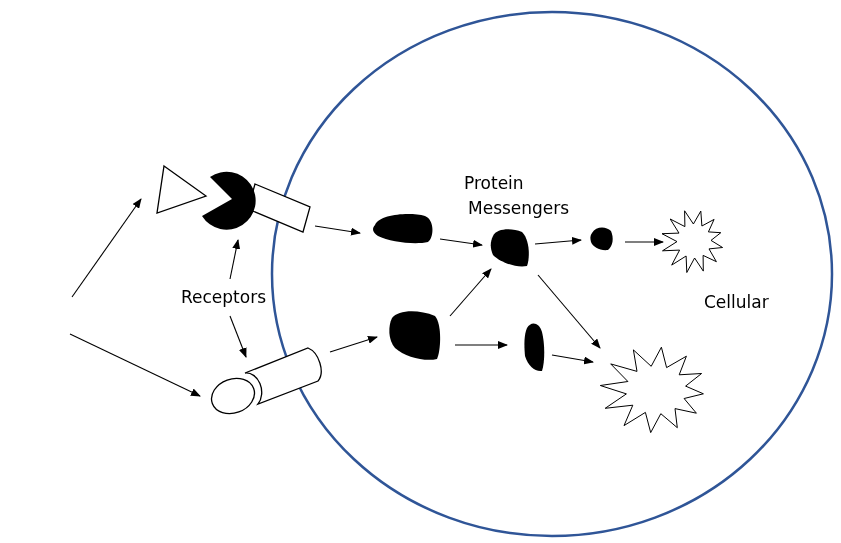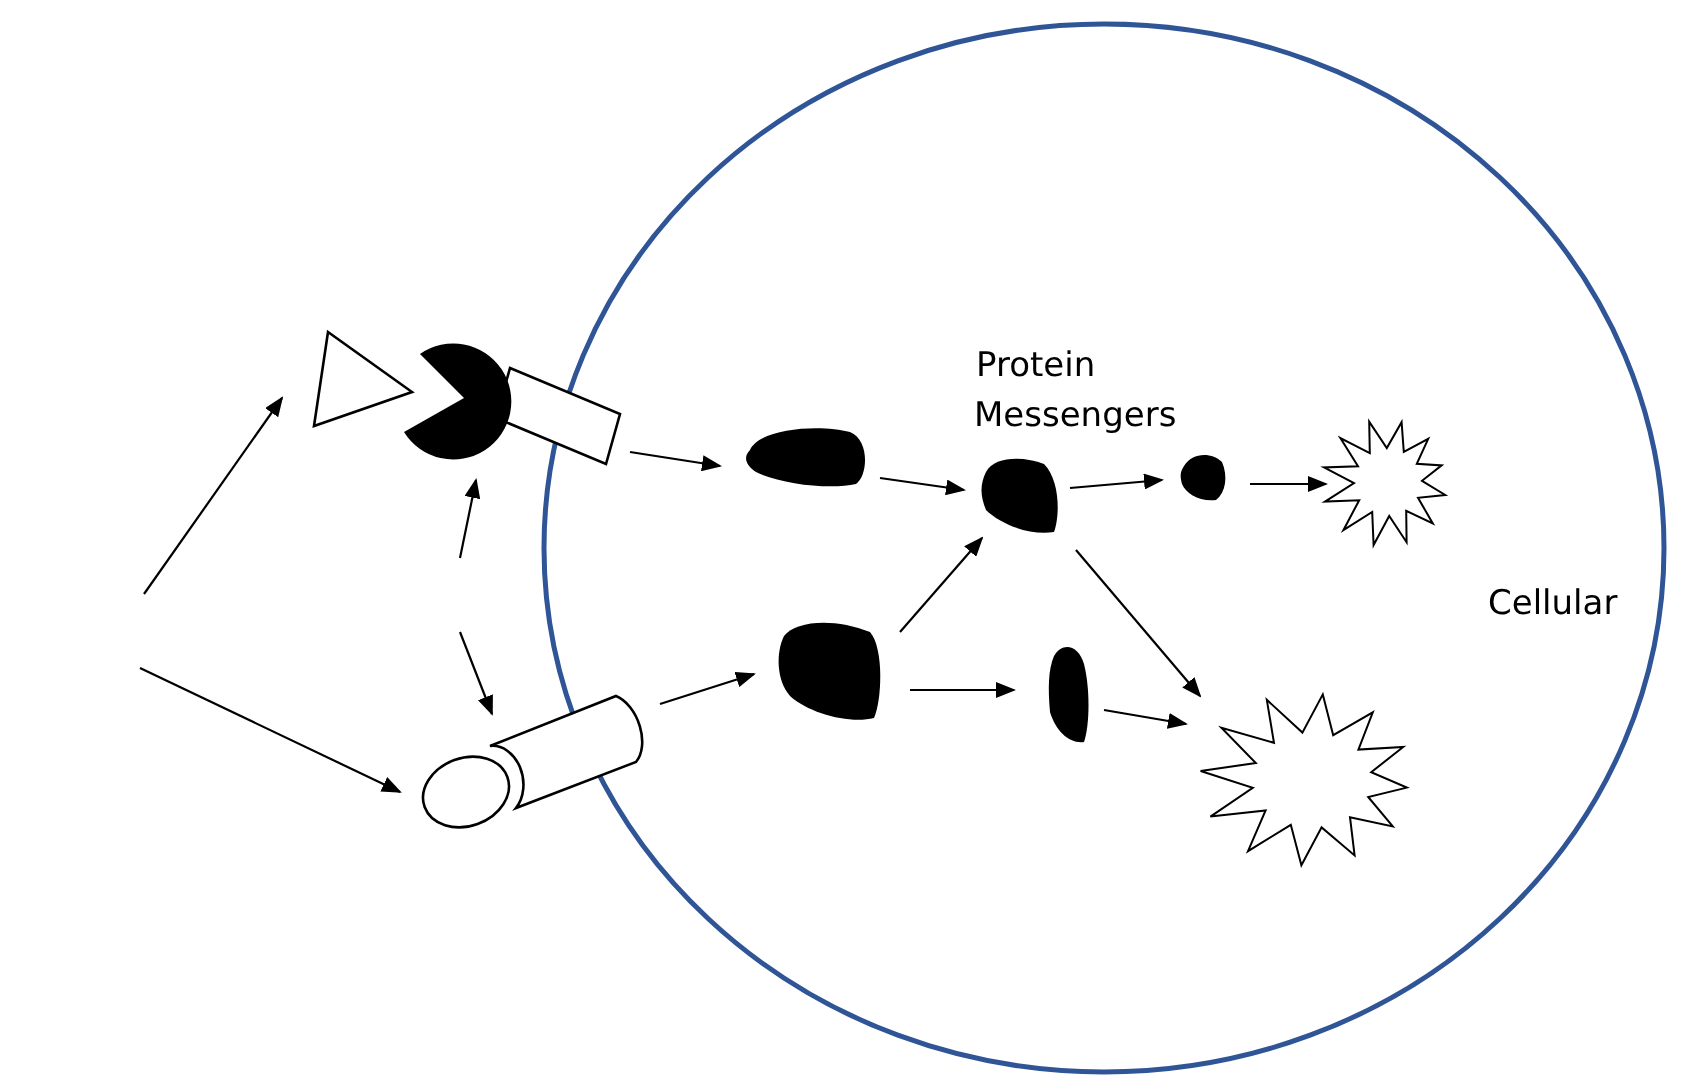--- a/index.html
+++ b/index.html
@@ -47,16 +47,17 @@
       <line x1="440" y1="239" x2="482" y2="245" marker-end="url(#ah)"></line>
       <line x1="450" y1="316" x2="491" y2="269" marker-end="url(#ah)"></line>
       <line x1="535" y1="244" x2="581" y2="240" marker-end="url(#ah)"></line>
       <line x1="625" y1="242" x2="663" y2="242" marker-end="url(#ah)"></line>
       <line x1="538" y1="275" x2="600" y2="348" marker-end="url(#ah)"></line>
       <line x1="455" y1="345" x2="507" y2="345" marker-end="url(#ah)"></line>
       <line x1="552" y1="355" x2="593" y2="362" marker-end="url(#ah)"></line>
     </g>
   </svg>
 
-  <div class="lbl" style="left:488px; top:171px;text-align:right;">Protein</div>
-  <div class="lbl" style="left:487px; top:196px;">Messengers</div>
-  <div class="lbl" style="left:704px; top:290px;margin-left:40px;">Cellular</div>
+  <div class="lbl" style="left:181px; top:285px;">Receptors</div>
+  <div class="lbl" style="left:464px; top:171px;text-align:right;">Protein</div>
+  <div class="lbl" style="left:468px; top:196px;">Messengers</div>
+  <div class="lbl" style="left:704px; top:290px;">Cellular</div>
 </div>
 
 </body></html>

